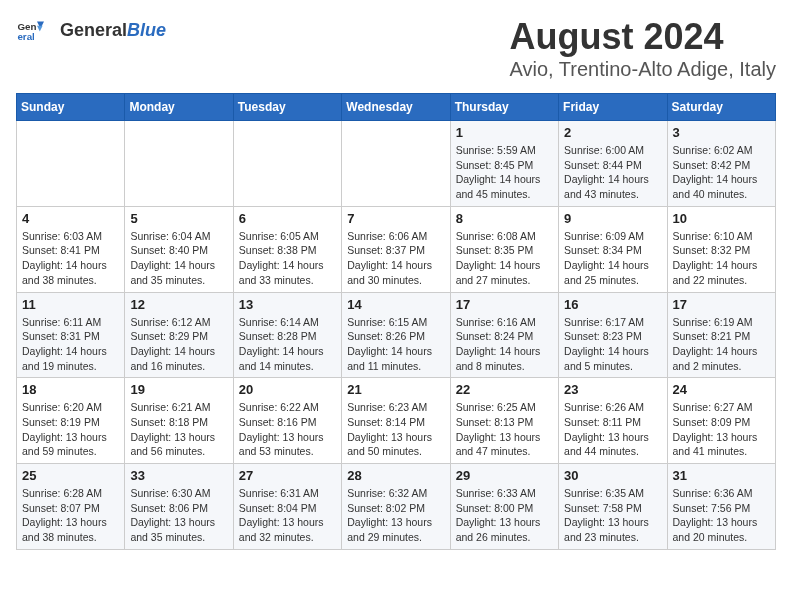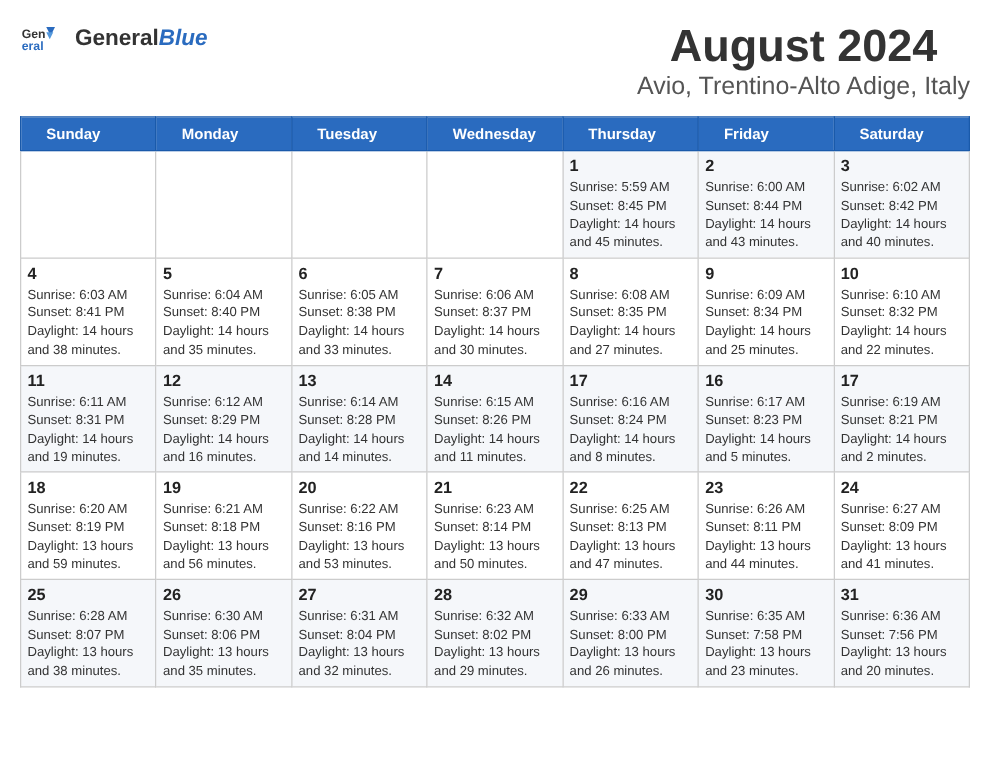--- a/index.html
+++ b/index.html
@@ -31,40 +31,40 @@
       font-size: 18px;
       font-weight: bold;
       color: #2a6bbf;
       font-style: italic;
     }
     .logo-icon {
       width: 28px;
       height: 28px;
     }
     .title-area {
-      text-align: center;
+      text-align: left;
     }
     .main-title {
       font-size: 36px;
       font-weight: bold;
       color: #333;
     }
     .sub-title {
       font-size: 20px;
       color: #555;
     }
     table {
       width: 100%;
       border-collapse: collapse;
       font-size: 11px;
     }
     thead tr th {
       background-color: #2a6bbf;
       color: #fff;
-      padding: 6px 20px;
+      padding: 6px 4px;
       text-align: left;
       font-size: 12px;
       font-weight: bold;
       border: 1px solid #1a5aaa;
     }
     tbody tr td {
       border: 1px solid #ccc;
       padding: 4px 5px;
       vertical-align: top;
       width: 108px;
@@ -233,21 +233,21 @@
           <span class="day-number">24</span>
           <div class="day-info">Sunrise: 6:27 AM<br>Sunset: 8:09 PM<br>Daylight: 13 hours and 41 minutes.</div>
         </td>
       </tr>
       <tr>
         <td>
           <span class="day-number">25</span>
           <div class="day-info">Sunrise: 6:28 AM<br>Sunset: 8:07 PM<br>Daylight: 13 hours and 38 minutes.</div>
         </td>
         <td>
-          <span class="day-number">26</span>
+          <span class="day-number">33</span>
           <div class="day-info">Sunrise: 6:30 AM<br>Sunset: 8:06 PM<br>Daylight: 13 hours and 35 minutes.</div>
         </td>
         <td>
           <span class="day-number">27</span>
           <div class="day-info">Sunrise: 6:31 AM<br>Sunset: 8:04 PM<br>Daylight: 13 hours and 32 minutes.</div>
         </td>
         <td>
           <span class="day-number">28</span>
           <div class="day-info">Sunrise: 6:32 AM<br>Sunset: 8:02 PM<br>Daylight: 13 hours and 29 minutes.</div>
         </td>

